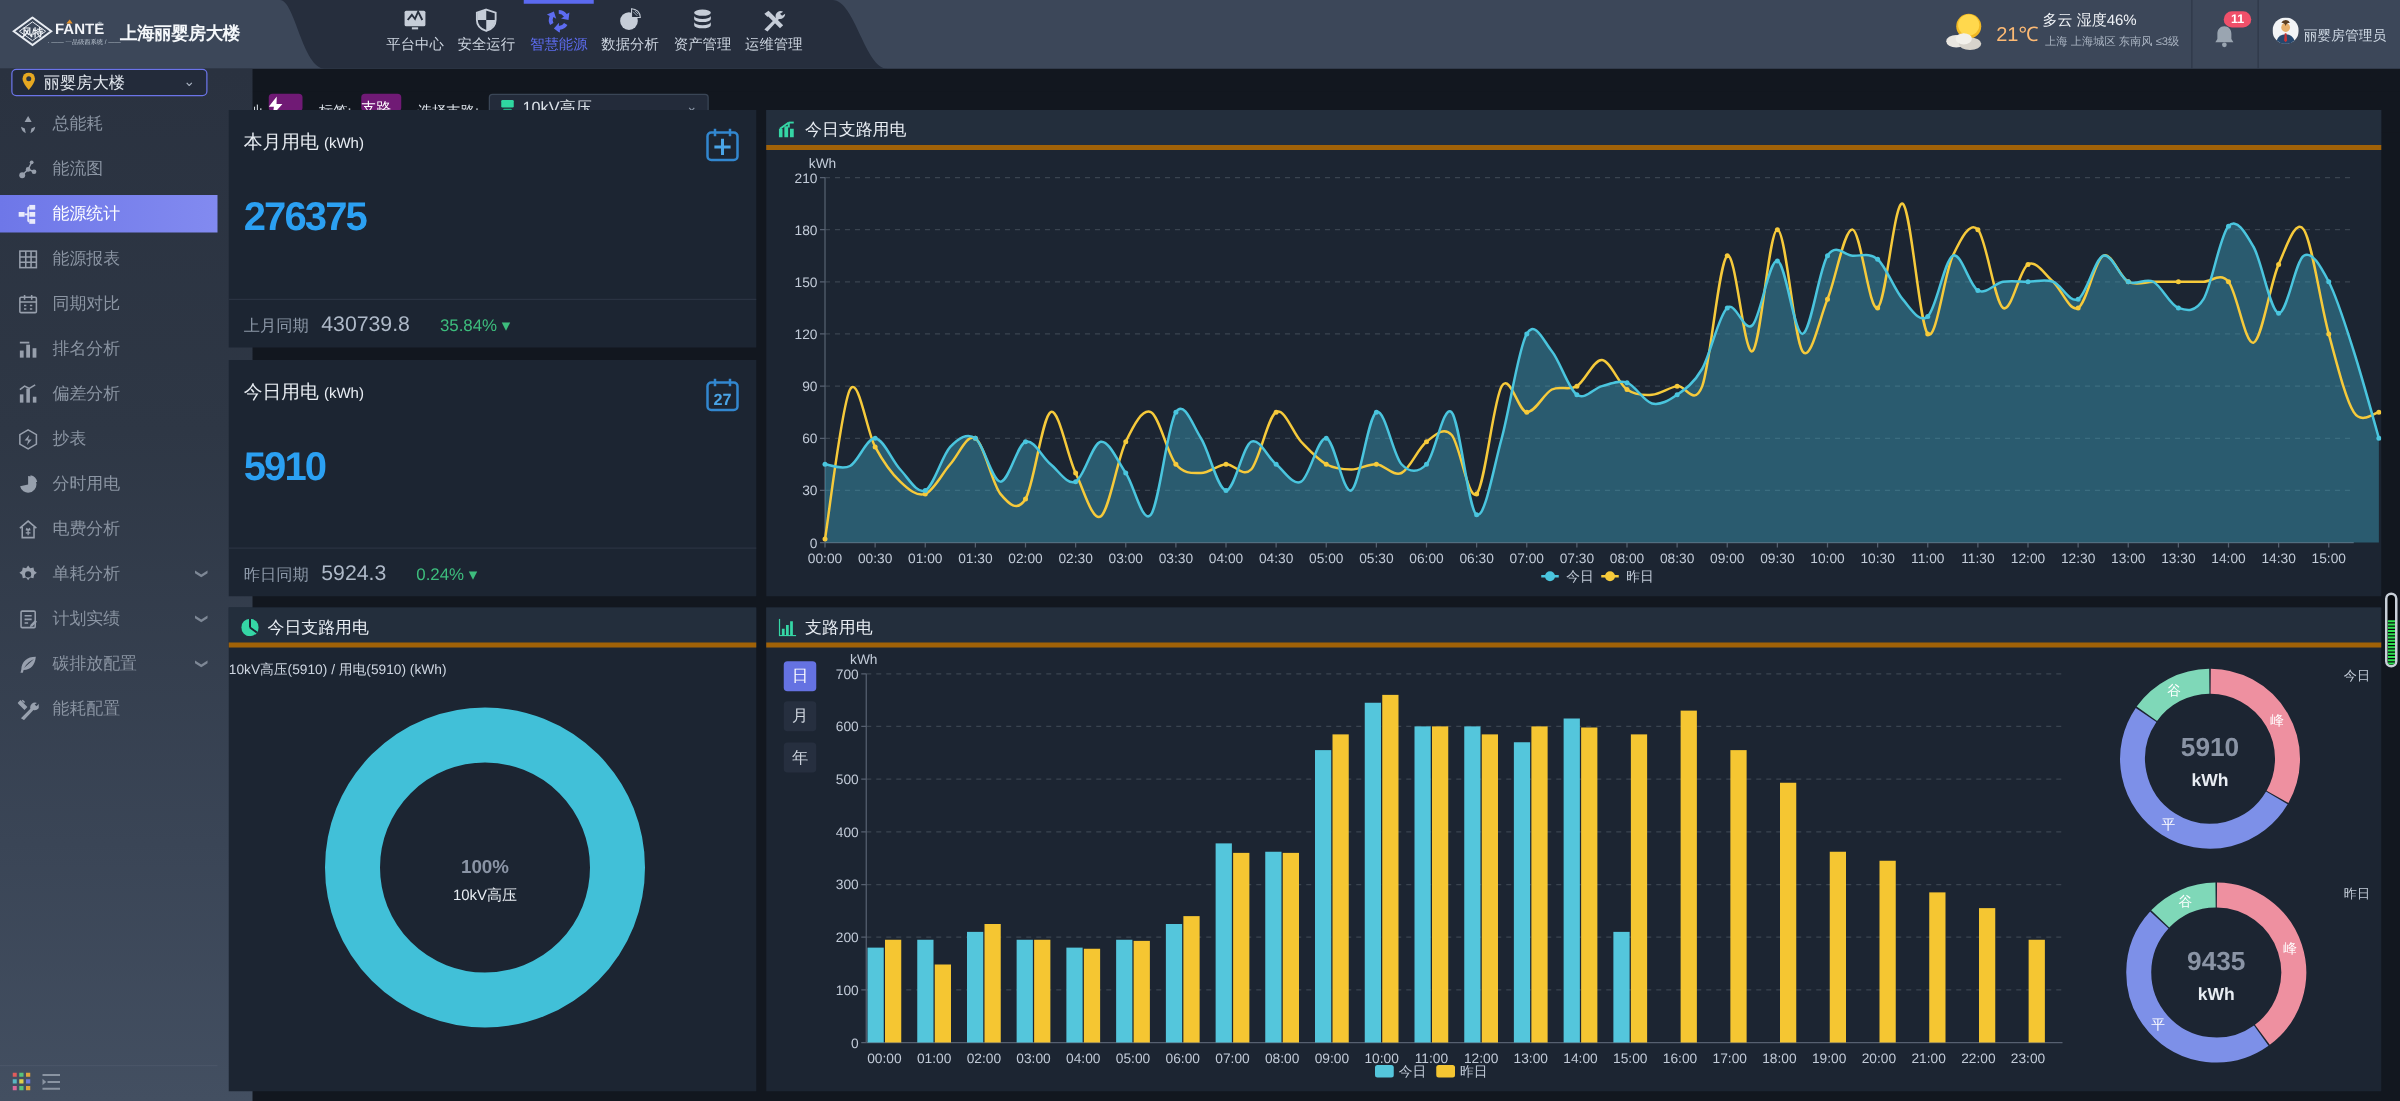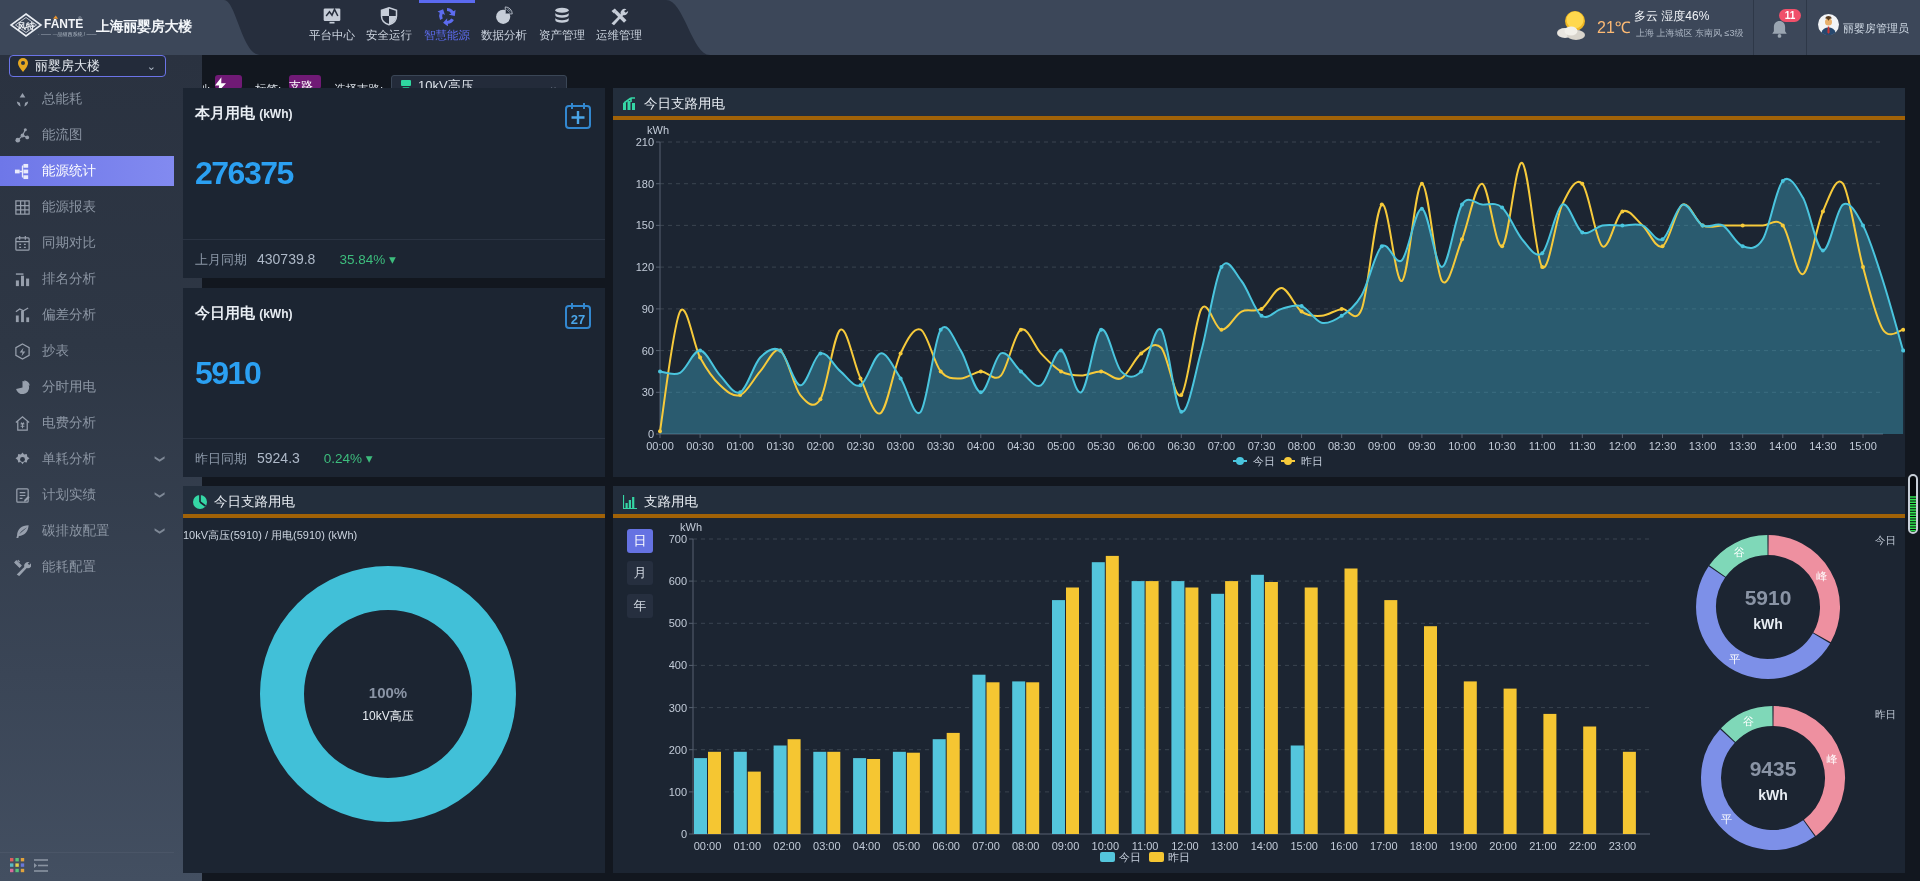--- a/index.html
+++ b/index.html
@@ -22,26 +22,26 @@
 #sideselect{position:absolute;left:9px;top:0px;width:157px;height:22px;border:1px solid #6b74e8;border-radius:4px;background:#232b3a;color:#e3e8ef;font-size:13px;line-height:20px}
 .mitem{position:absolute;left:0;width:174px;height:30px;color:#8b95a3;font-size:13.5px;line-height:30px}
 .mitem .mico{position:absolute;left:14px;top:7px;width:17px;height:17px;opacity:.85}
 .mitem .mtx{position:absolute;left:42px;top:0}
 .mitem.on{background:linear-gradient(90deg,#6e77e8,#828af0);color:#fff}
 .mitem .arr{position:absolute;right:10px;top:0px;color:#7e8896;font-size:10px;transform:rotate(90deg)}
 .card{position:absolute;background:#1c2532}
 .chead{position:absolute;left:0;top:0;width:100%;height:32px;background:#232e3c;border-bottom:4px solid #a16207;color:#e8edf3;font-size:13.5px;line-height:32px}
 .chead .hic{position:absolute;left:10px;top:9px}
 .chead .htx{position:absolute;left:31px}
-.stitle{position:absolute;left:12px;top:16px;color:#e8edf3;font-size:15px;font-weight:bold}
+.stitle{position:absolute;left:12px;top:16px;color:#e8edf3;font-size:15px;font-weight:normal}
 .stitle small{font-size:12px}
 .snum{position:absolute;left:12px;top:67px;color:#2ba0f2;font-size:32px;font-weight:bold;letter-spacing:-1.5px}
 .sfoot{position:absolute;left:0;bottom:0;width:100%;height:39px;border-top:1px solid #2a3342;font-size:13px;line-height:39px}
 .sfoot .lab{color:#8c98a8;margin-left:12px}
-.sfoot .val{color:#aeb9c8;margin-left:10px;font-size:14px}
+.sfoot .val{color:#aeb9c8;margin-left:10px;font-size:17px}
 .sfoot .pct{color:#3dbd7d;margin-left:24px;font-size:13.5px}
 .ax{fill:#c2cbd8;font-size:11px;font-family:"Liberation Sans",sans-serif}
 text.ax{fill:#c2cbd8}
 .dl{fill:#fff;font-size:11px}
 .dnum{fill:#8a94a5;font-size:21px;font-weight:bold}
 .dkwh{fill:#e8edf3;font-size:14px;font-weight:bold}
 .dlab{fill:#c3ccd8;font-size:10.5px}
 .pnum{fill:#8a94a5;font-size:15px;font-weight:bold}
 .plab{fill:#e8edf3;font-size:12px}
 .tbtn{position:absolute;left:14px;width:26px;height:24px;border-radius:3px;background:#262f3f;color:#d0d7e0;font-size:13px;text-align:center;line-height:24px}

